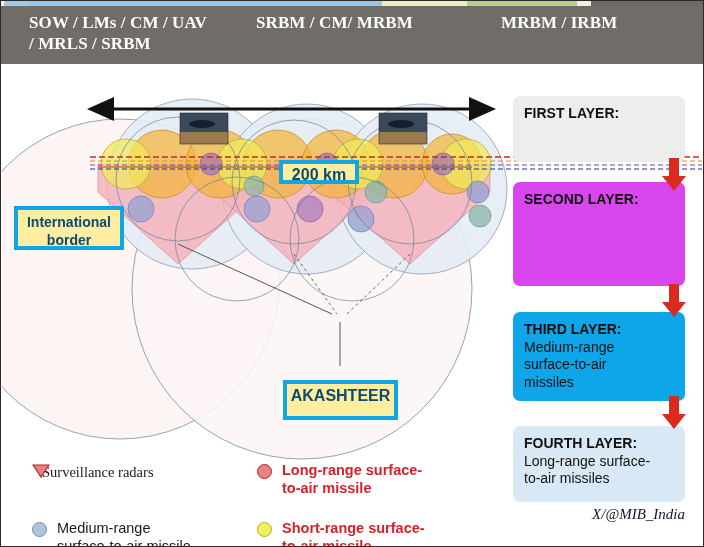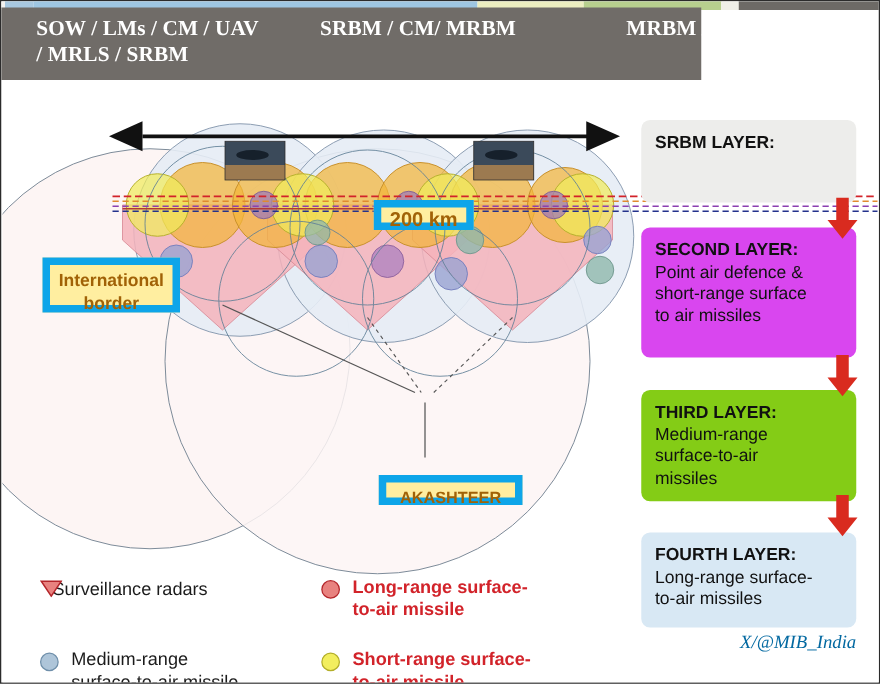--- a/index.html
+++ b/index.html
@@ -17,21 +17,21 @@
     background:#ffffff;
     overflow:hidden;
   }
 
   
   .topstrip{position:absolute;left:0;top:0;width:704px;height:7px;display:flex;}
   .topstrip i{display:block;height:100%;}
 
   
   .header{
-    position:absolute;left:0;top:5px;width:560px;height:58px;
+    position:absolute;left:0;top:5px;width:704px;height:58px;
     background:#706c68;
   }
   .hdr-col{
     position:absolute;top:6px;
     color:#ffffff;
     font-family:"Liberation Serif", serif;
     font-weight:700;
     font-size:17px;
     line-height:21px;
     letter-spacing:0.1px;
@@ -42,31 +42,30 @@
   .hdr-c3{left:500px;width:200px;}
 
   
   .canvas{position:absolute;left:1px;top:63px;width:702px;height:482px;background:#fff;}
   .canvas svg{position:absolute;left:0;top:0;}
 
   
   .callout{
     position:absolute;
     background:#ffeea0;
-    border:6px solid #0ea5e9;
-    color:#a16207;
+    border:4px solid #0ea5e9;
+    color:#0c4a6e;
     font-family:"Liberation Sans", sans-serif;
     font-weight:700;
     text-align:center;
     box-sizing:border-box;
-    margin-left:20px;
   }
   #intl-border{left:12px;top:142px;width:110px;height:44px;font-size:14px;line-height:18px;padding-top:3px;}
   #km-label{left:277px;top:96px;width:80px;height:24px;font-size:16px;line-height:22px;}
-  #akashteer{left:281px;top:316px;width:115px;height:24px;font-size:13px;line-height:23px;}
+  #akashteer{left:281px;top:316px;width:115px;height:40px;font-size:16px;line-height:23px;}
   #iaccs{left:307px;top:364px;width:65px;height:24px;font-size:16px;line-height:23px;}
 
   
   .legend{position:absolute;left:30px;top:400px;width:460px;height:132px;}
   .lg-item{position:absolute;display:flex;align-items:flex-start;}
   .lg-sym{flex:0 0 auto;margin-right:10px;margin-top:2px;}
   .lg-txt{font-size:14.5px;line-height:17.5px;color:#1b1b1b;font-weight:400;}
   .lg-txt.red{color:#d2232a;font-weight:700;}
   .dot{display:block;width:15px;height:15px;border-radius:50%;box-sizing:border-box;}
 
@@ -82,21 +81,21 @@
   }
   .card b{font-weight:700;display:inline;}
   .card .body{font-weight:400;}
   .arrow{position:absolute;left:148px;width:26px;height:34px;}
   .credit{
     position:absolute;left:512px;top:505px;width:178px;
     text-align:right;
     font-family:"Liberation Serif", serif;
     font-style:italic;
     font-size:15px;
-    color:#0369a1;
+    color:#0f172a;
     padding-right:6px;
     box-sizing:border-box;
   }
 </style>
 </head>
 <body>
 
 <div id="root">
 
   <div class="topstrip" id="topstrip">
@@ -218,21 +217,21 @@
         <rect x="377" y="49" width="48" height="31" fill="none" stroke="#2b2b2b" stroke-width="0.6"></rect>
       </g>
     </svg>
 
     <div class="callout" id="intl-border" style="white-space:pre-line;">International
 border</div>
     <div class="callout" id="km-label">200 km</div>
     <div class="callout" id="akashteer">AKASHTEER</div>
 
     <div class="legend">
-      <div class="lg-item" id="lg0" style="left:0px;top:0px;width:230px;">
+      <div class="lg-item" id="lg0" style="left:0px;top:0px;width:230px;font-family:Liberation Serif, serif;">
         <span class="lg-sym">
           <svg width="18" height="14">
               <polygon points="1,1 17,1 9,13" fill="#e8827f" stroke="#b4262b" stroke-width="1.2"></polygon>
             </svg>
         </span>
         <span class="lg-txt" style="white-space:pre-line;">Surveillance radars</span>
       </div>
 
       <div class="lg-item" id="lg1" style="left:225px;top:-2px;width:235px;">
         <span class="lg-sym">
@@ -255,25 +254,23 @@
           <span class="dot" style="background:#f2ee5e;border:1.2px solid #b3ae28;"></span>
         </span>
         <span class="lg-txt red" style="white-space:pre-line;">Short-range surface-
 to-air missile</span>
       </div>
 
     </div>
   </div>
 
   <div class="cards" id="cards">
-      <div class="card" style="top: 0px; min-height: 66px; background: rgb(237, 237, 235);"><b>SRBM LAYER:</b></div>
-      <div class="card" style="top: 86px; min-height: 104px; background: #d946ef;"><b>SECOND LAYER:</b><div class="body" style="white-space: pre-line;">Point air defence &amp;
-short-range surface
-to air missiles</div></div>
-      <div class="card" style="top: 216px; min-height: 88px; background: #84cc16;"><b>THIRD LAYER:</b><div class="body" style="white-space: pre-line;">Medium-range
+      <div class="card" style="top: 0px; min-height: 66px; background: rgb(237, 237, 235);"><b>FIRST LAYER:</b></div>
+      <div class="card" style="top: 86px; min-height: 104px; background: #d946ef;"><b>SECOND LAYER:</b></div>
+      <div class="card" style="top: 216px; min-height: 88px; background: #0ea5e9;"><b>THIRD LAYER:</b><div class="body" style="white-space: pre-line;">Medium-range
 surface-to-air
 missiles</div></div>
       <div class="card" style="top: 330px; min-height: 76px; background: rgb(216, 232, 244);"><b>FOURTH LAYER:</b><div class="body" style="white-space: pre-line;">Long-range surface-
 to-air missiles</div></div>
       <div class="arrow" style="top: 62px;"><svg width="26" height="34" viewBox="0 0 26 34">
           <polygon points="8,0 18,0 18,18 25,18 13,33 1,18 8,18" fill="#d92b1f"></polygon>
         </svg></div>
       <div class="arrow" style="top: 188px;"><svg width="26" height="34" viewBox="0 0 26 34">
           <polygon points="8,0 18,0 18,18 25,18 13,33 1,18 8,18" fill="#d92b1f"></polygon>
         </svg></div>

